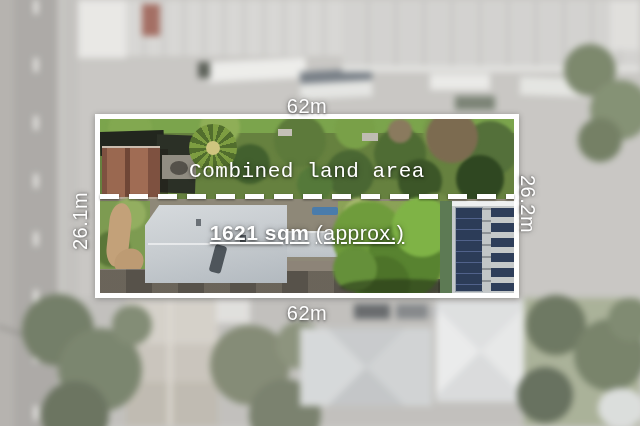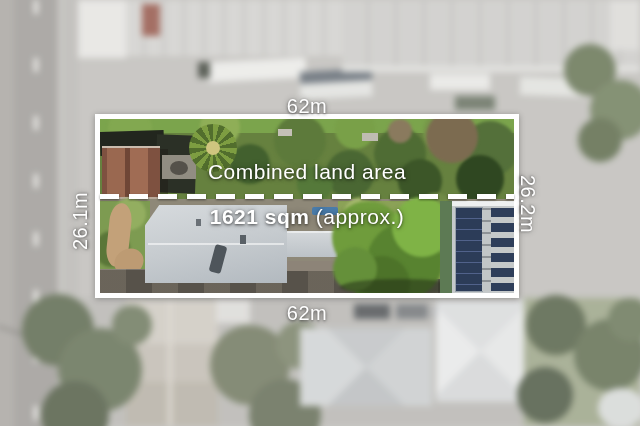--- a/index.html
+++ b/index.html
@@ -167,17 +167,17 @@
                 background:repeating-linear-gradient(180deg,#2e3e5a 0 9px,#c4c8c9 9px 15px);"></div>
   </div>
 
   <div id="boundary"></div>
   <div id="divider"></div>
 
   <div class="lbl center" id="lbl-top" style="top:94px;">62m</div>
   <div class="lbl center" id="lbl-bottom" style="top:301px;">62m</div>
   <div class="lbl" id="lbl-left">26.1m</div>
   <div class="lbl" id="lbl-right">26.2m</div>
-  <div class="lbl center big" id="lbl-title" style="top:160px;">Combined land area</div>
-  <div class="lbl center big" id="lbl-area" style="top:205px;">
+  <div class="lbl center big" id="lbl-title" style="top:160px;font-family:Liberation Mono, monospace;">Combined land area</div>
+  <div class="lbl center big" id="lbl-area" style="top:221px;text-decoration:underline;">
     <b>1621 sqm</b><span class="suffix">(approx.)</span>
   </div>
 </div>
 
 </body></html>

